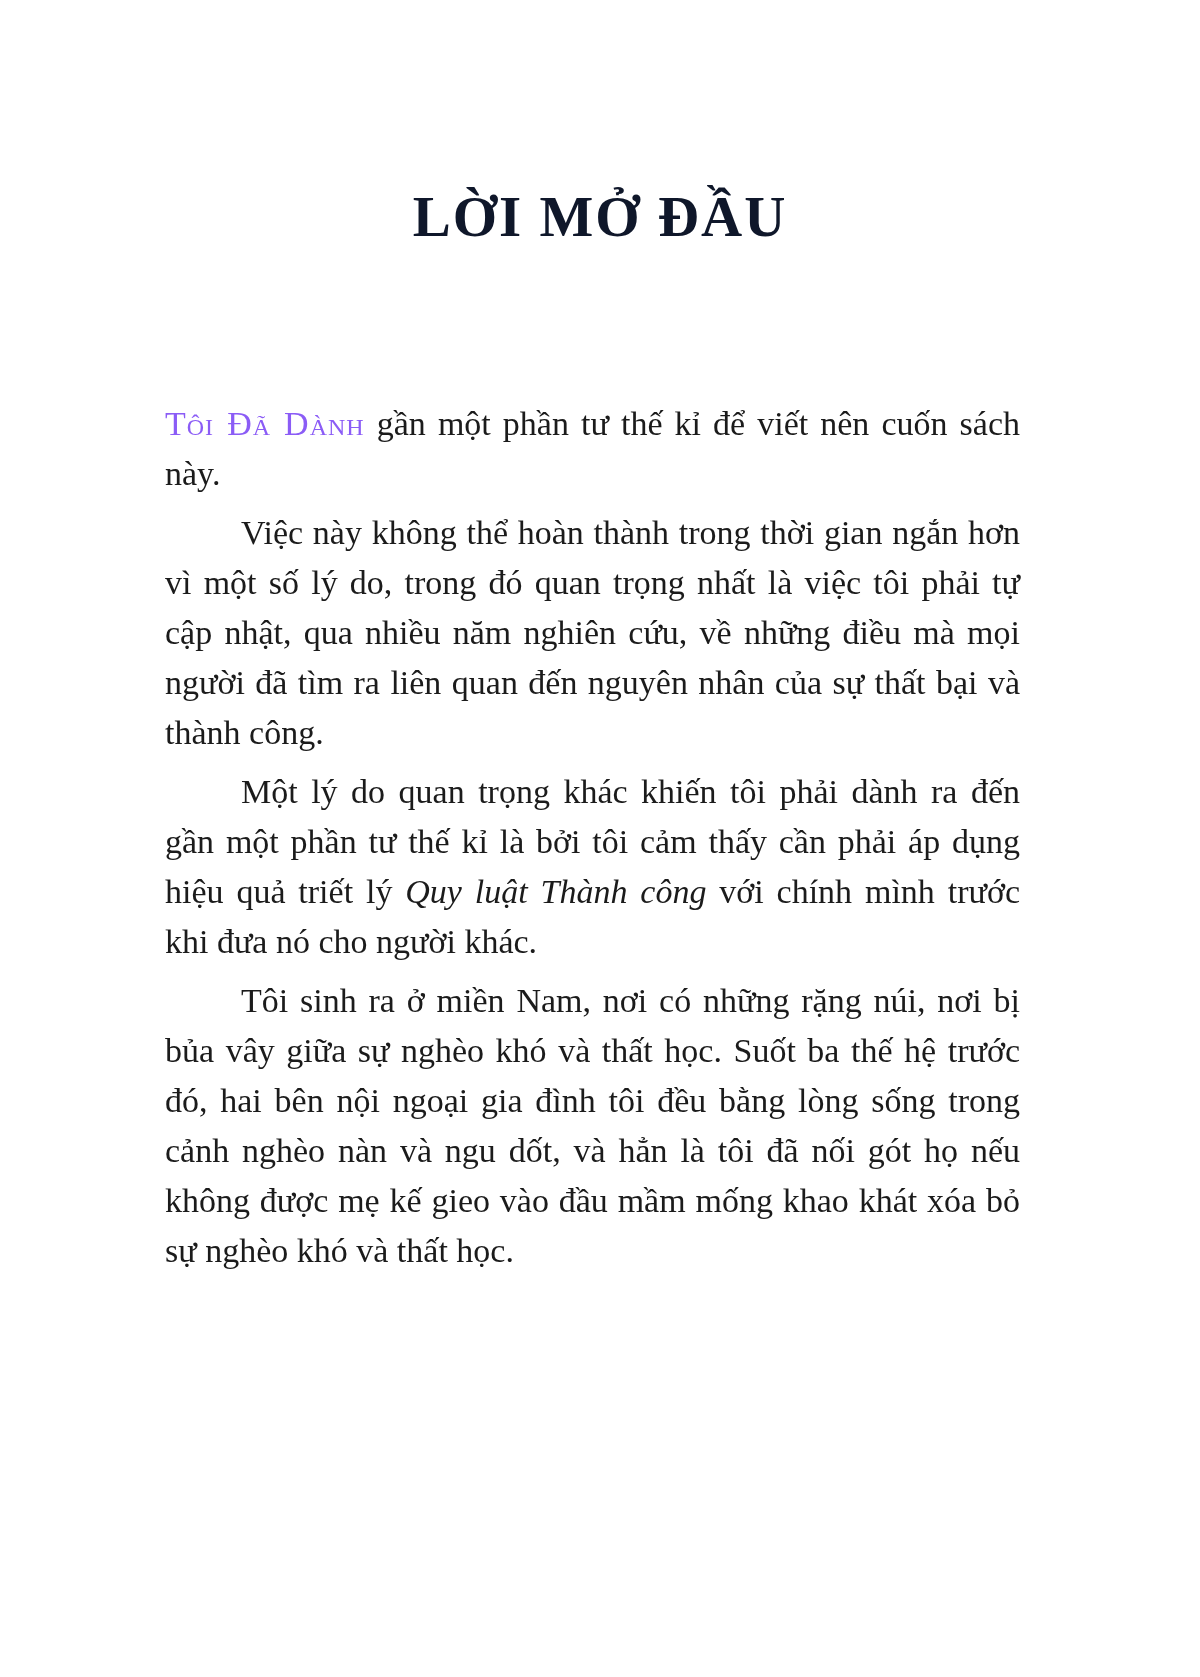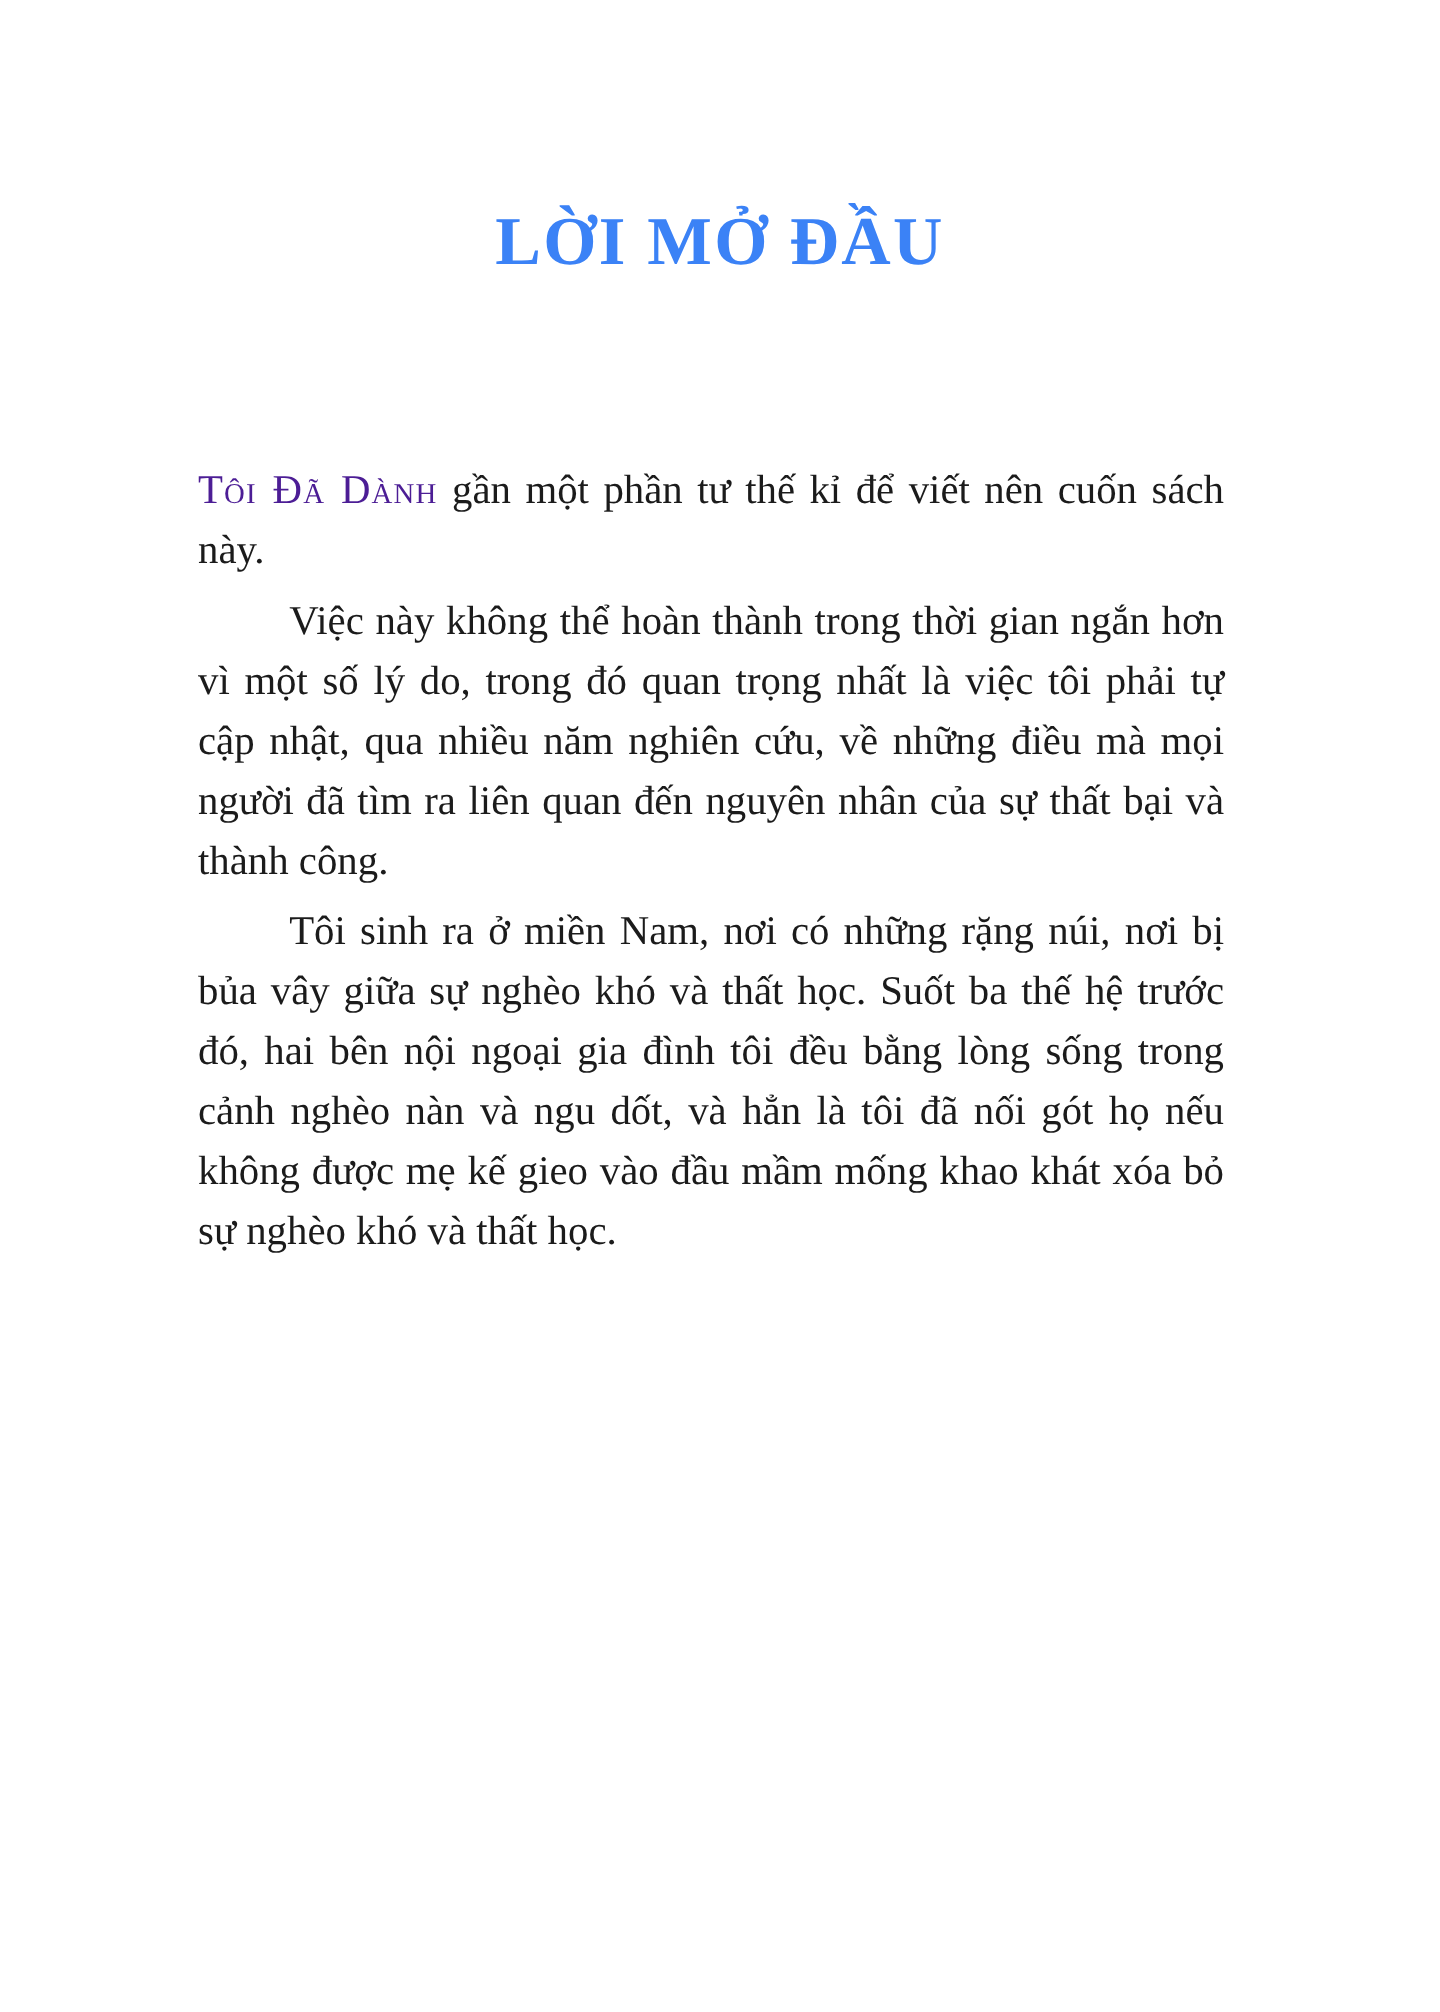--- a/index.html
+++ b/index.html
@@ -10,29 +10,29 @@
   .page {
     position: relative;
     width: 1200px;
     height: 1677px;
     background: #ffffff;
     overflow: hidden;
     font-family: "Liberation Serif", serif;
     color: #1b1b1b;
   }
   .title {
-    margin: 1px;
+    margin: 16px;
     padding-top: 170px;
     text-align: center;
     font-family: "Liberation Serif", serif;
     font-weight: bold;
     font-size: 57px;
     line-height: 1.1;
     letter-spacing: 2px;
-    color: #3b82f6;
+    color: #0f172a;
   }
   .body-text {
     margin-top: 150px;
     margin-left: 165px;
     width: 855px;
     font-size: 34px;
     line-height: 50px;
     text-align: justify;
     color: #1b1b1b;
   }
@@ -42,38 +42,39 @@
   }
   .para + .para {
     margin-top: 9px;
   }
   .para.no-indent {
     text-indent: 0;
   }
   .lead-smallcaps {
     font-variant: small-caps;
     letter-spacing: 1px;
-    color: #4c1d95;
+    color: #8b5cf6;
   }
   .italic-run {
     font-style: italic;
   }
 </style>
 </head>
 <body>
 
 <div class="page">
 
   <h1 class="title">LỜI MỞ ĐẦU</h1>
 
   <div class="body-text">
 
     <p class="para no-indent"><span class="lead-smallcaps">Tôi Đã Dành</span><span> gần một phần tư thế kỉ để viết nên cuốn sách này.</span></p>
 
     <p class="para">Việc này không thể hoàn thành trong thời gian ngắn hơn vì một số lý do, trong đó quan trọng nhất là việc tôi phải tự cập nhật, qua nhiều năm nghiên cứu, về những điều mà mọi người đã tìm ra liên quan đến nguyên nhân của sự thất bại và thành công.</p>
 
+    <p class="para"><span>Một lý do quan trọng khác khiến tôi phải dành ra đến gần một phần tư thế kỉ là bởi tôi cảm thấy cần phải áp dụng hiệu quả triết lý </span><span class="italic-run">Quy luật Thành công</span><span> với chính mình trước khi đưa nó cho người khác.</span></p>
 
     <p class="para">Tôi sinh ra ở miền Nam, nơi có những rặng núi, nơi bị bủa vây giữa sự nghèo khó và thất học. Suốt ba thế hệ trước đó, hai bên nội ngoại gia đình tôi đều bằng lòng sống trong cảnh nghèo nàn và ngu dốt, và hẳn là tôi đã nối gót họ nếu không được mẹ kế gieo vào đầu mầm mống khao khát xóa bỏ sự nghèo khó và thất học.</p>
 
 
   </div>
 
 </div>
 
 </body></html>

